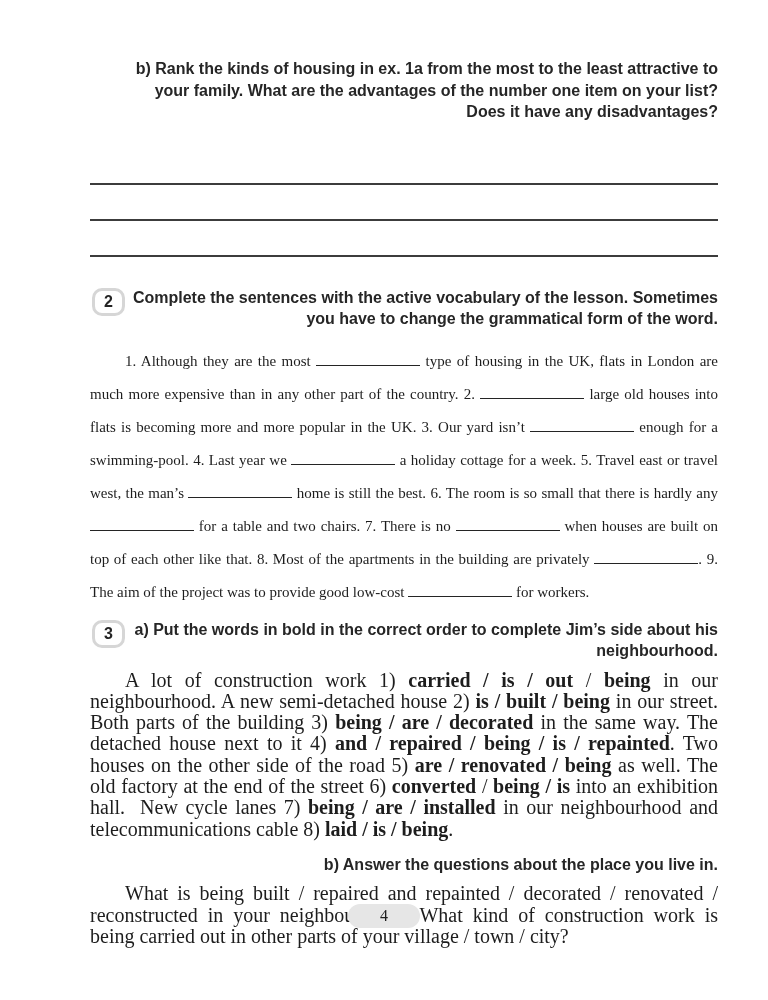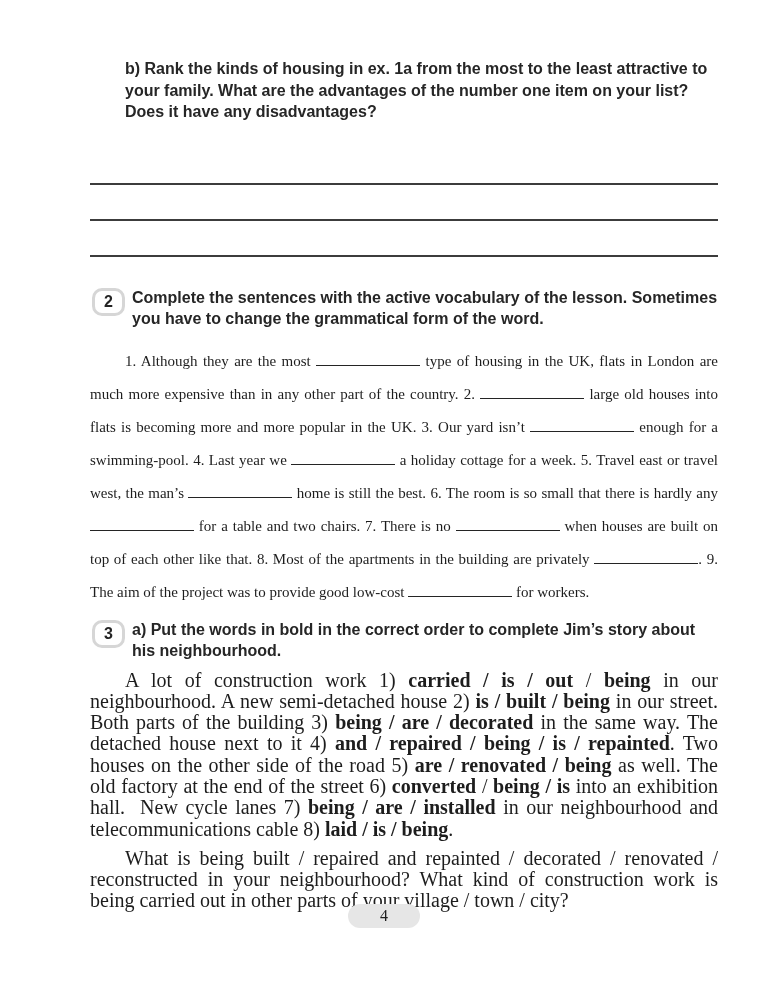--- a/index.html
+++ b/index.html
@@ -22,21 +22,21 @@
     width: 628px;
   }
 
   
   .heading {
     font-family: "Liberation Sans", sans-serif;
     font-weight: bold;
     font-size: 16px;
     line-height: 21.5px;
     color: #262626;
-    text-align: left;
+    text-align: right;
   }
   .sub-heading-indent {
     margin-left: 35px;
   }
 
   
   .exercise-header {
     display: flex;
     align-items: flex-start;
     margin-left: 2px;
@@ -133,25 +133,26 @@
 
   <div class="exercise-header sp-ex2">
     <div class="badge">2</div>
     <div class="heading">Complete the sentences with the active vocabulary of the lesson. Sometimes you have to change the grammatical form of the word.</div>
   </div>
 
   <div class="para para-gap"><span>1. Although they are the most </span><span class="blank"></span><span> type of housing in the UK, flats in London are much more expensive than in any other part of the country. 2. </span><span class="blank"></span><span> large old houses into flats is becoming more and more popular in the UK. 3. Our yard isn’t </span><span class="blank"></span><span> enough for a swimming-pool. 4. Last year we </span><span class="blank"></span><span> a holiday cottage for a week. 5. Travel east or travel west, the man’s </span><span class="blank"></span><span> home is still the best. 6. The room is so small that there is hardly any </span><span class="blank"></span><span> for a table and two chairs. 7. There is no </span><span class="blank"></span><span> when houses are built on top of each other like that. 8. Most of the apartments in the building are privately </span><span class="blank"></span><span>. 9. The aim of the project was to provide good low-cost </span><span class="blank"></span><span> for workers.</span></div>
 
   <div class="exercise-header sp-ex3">
     <div class="badge">3</div>
-    <div class="heading">a) Put the words in bold in the correct order to complete Jim’s story about his neighbourhood.</div>
+    <div class="heading">a) Put the words in bold in the correct order to complete Jim’s side about his neighbourhood.</div>
   </div>
 
   <div class="para para-tight"><span>A lot of construction work 1) </span><span class="bold">carried / is / out</span><span> / </span><span class="bold">being</span><span> in our neighbourhood. A new semi-detached house 2) </span><span class="bold">is / built / being</span><span> in our street. Both parts of the building 3) </span><span class="bold">being / are / decorated</span><span> in the same way. The detached house next to it 4) </span><span class="bold">and / repaired / being / is / repainted</span><span>. Two houses on the other side of the road 5) </span><span class="bold">are / renovated / being</span><span> as well. The old factory at the end of the street 6) </span><span class="bold">converted</span><span> / </span><span class="bold">being / is</span><span> into an exhibition hall.&nbsp; New cycle lanes 7) </span><span class="bold">being / are / installed</span><span> in our neighbourhood and telecommunications cable 8) </span><span class="bold">laid / is / being</span><span>.</span></div>
 
+  <div class="heading sub-heading-indent sp-3b">b) Answer the questions about the place you live in.</div>
 
   <div class="para para-tight">What is being built / repaired and repainted / decorated / renovated / reconstructed in your neighbourhood? What kind of construction work is being carried out in other parts of your village / town / city?</div>
 
 </div>
 
 <div class="page-pill">
   <span>4</span>
 </div>
 
 </body></html>

